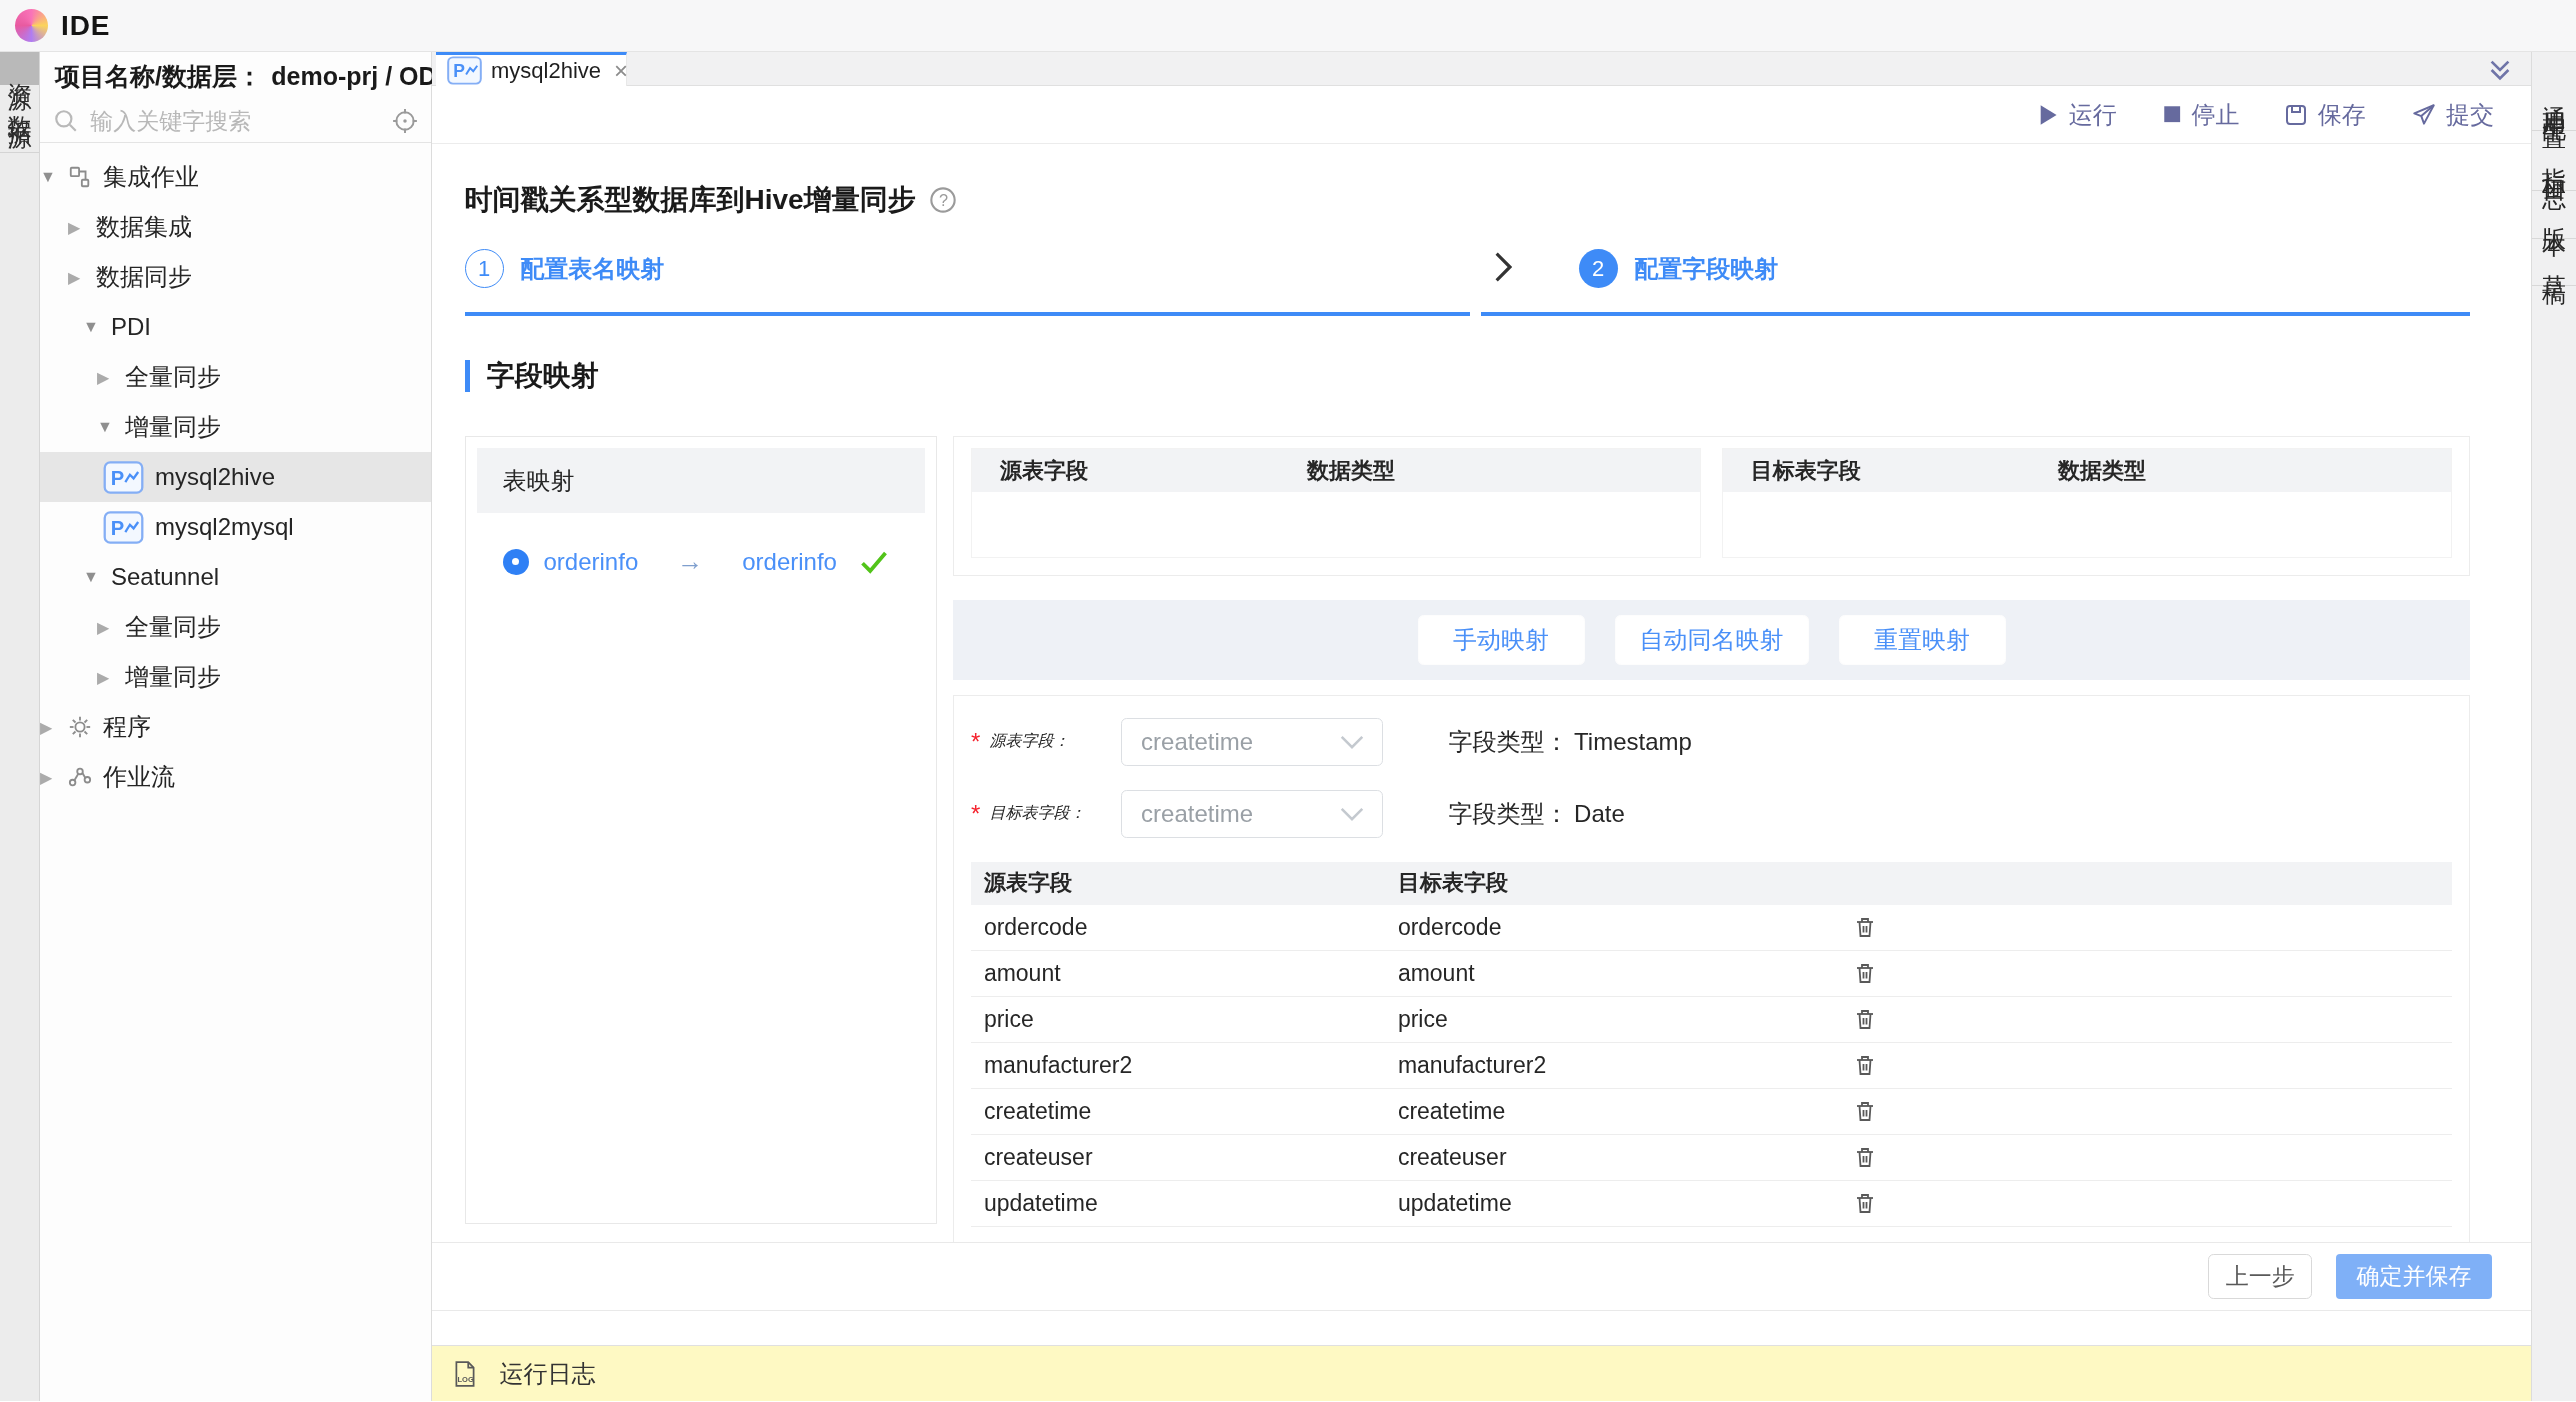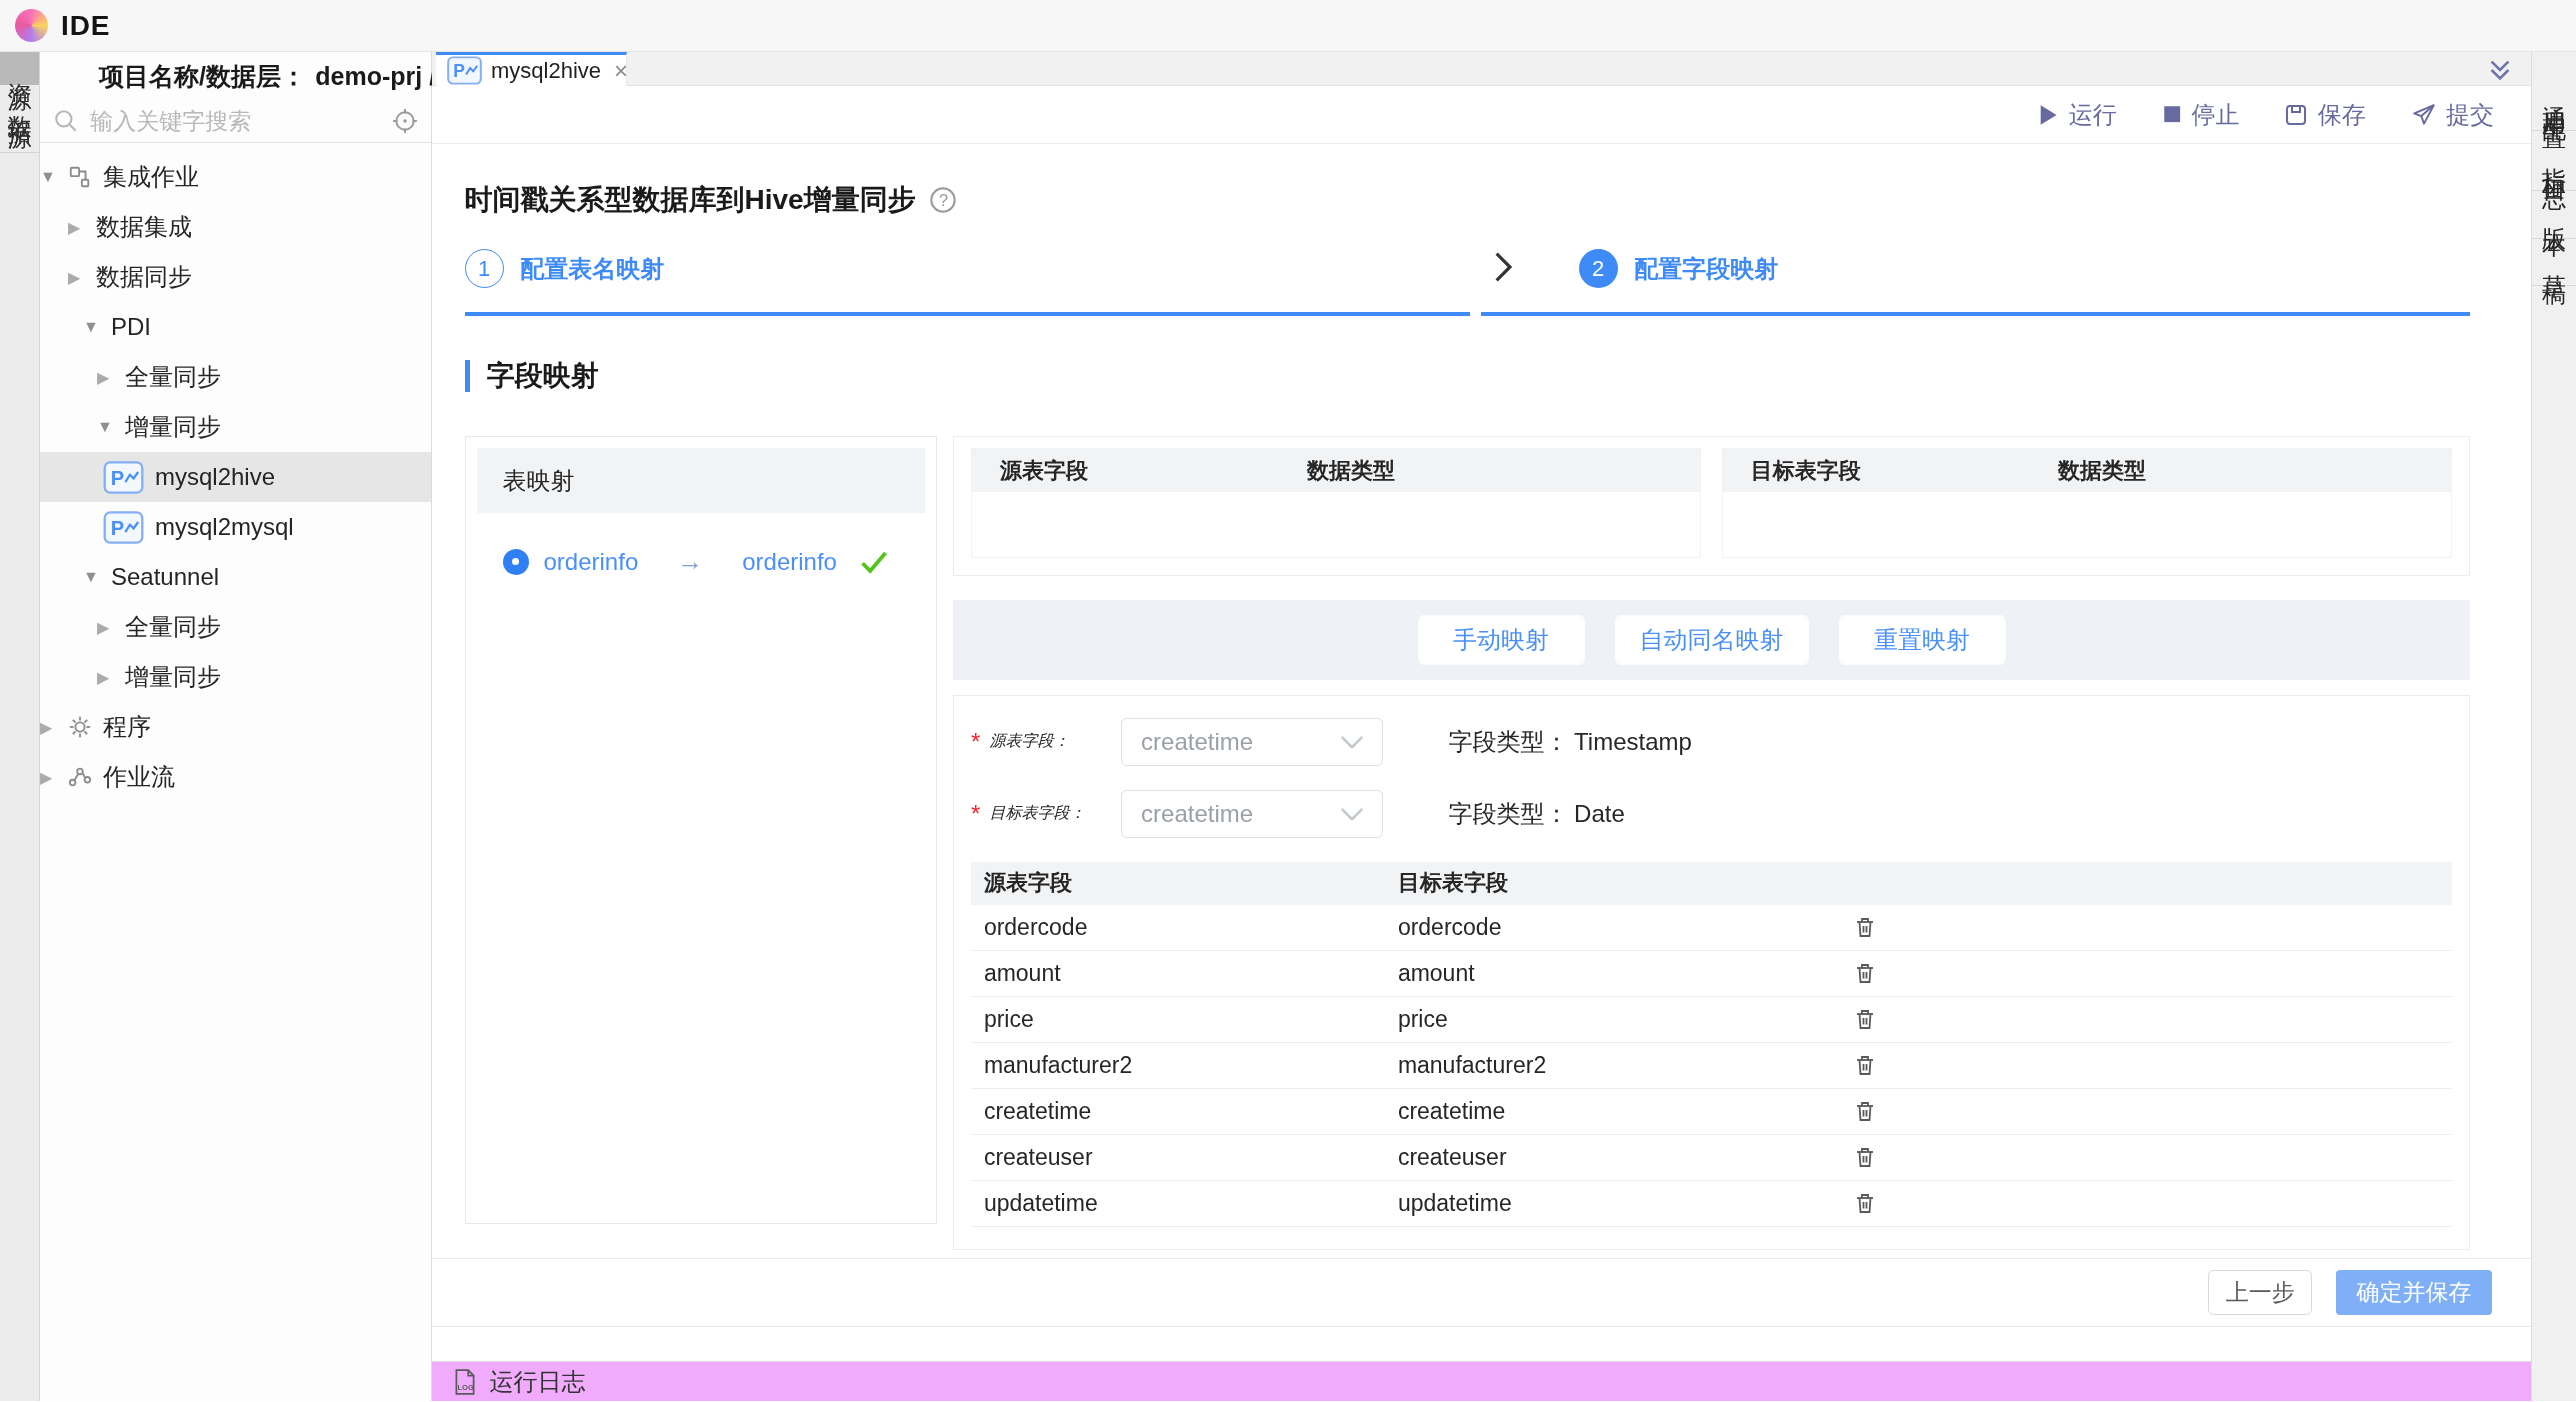--- a/index.html
+++ b/index.html
@@ -21,21 +21,21 @@
   
   .activity { width:40px; background:#ececec; border-right:0.9px solid #d6d6d6; flex:none; }
   .act-group { border-bottom:0.9px solid #d4d4d4; padding-bottom:28px; }
   .act-cell { display:flex; justify-content:center; }
   .act-cell.active { background:#b9b9b9; }
   .act-text { writing-mode:vertical-lr; text-orientation:upright; font-size:24px; color:#2b2b2b; letter-spacing:5.6px; padding:11px 0; }
 
   
   .sidebar { width:392px; background:#fdfdfd; border-right:0.9px solid #dcdcdc; flex:none; display:flex; flex-direction:column; }
   .proj-row { height:48px; display:flex; align-items:center; padding:0 15px; white-space:nowrap; }
-  .proj-label { font-size:25px; font-weight:bold; color:#1a1a1a;margin-left:44px; }
+  .proj-label { font-size:25px; font-weight:bold; color:#1a1a1a; }
   .proj-value { font-size:25px; font-weight:bold; color:#1a1a1a; margin-left:9.3px; }
   .search-row { height:43px; display:flex; align-items:center; padding:0 13px; border-bottom:0.9px solid #e4e4e4; }
   .search-input { flex:1; border:none; outline:none; background:transparent; font-size:23px; color:#6b6b6b; margin-left:9.3px; font-family:inherit; }
   .search-input::placeholder { color:#b8b8b8; }
   .tree { padding-top:9.3px; flex:1; overflow:hidden; }
   .tree-row { height:50px; display:flex; align-items:center; font-size:24px; color:#252525; }
   .tree-row.selected { background:#e6e6e6; }
   .caret { width:28px; flex:none; font-size:16px; color:#8f8f8f; text-align:left; }
   .caret.col::before { content:"▶"; color:#ababab; }
   .caret.exp::before { content:"▼"; }
@@ -116,22 +116,22 @@
   .mt-row { height:46px; display:flex; align-items:center; border-bottom:0.9px solid #ededed; font-size:23px; color:#262626; }
   .trash-btn { width:30px; display:flex; align-items:center; }
 
   .footer { height:69px; border-top:0.9px solid #e9e9e9; border-bottom:0.9px solid #e9e9e9; background:#fff;
             display:flex; align-items:center; justify-content:flex-end; gap:24px; padding-right:39px; flex:none; }
   .btn-prev { width:104px; height:45px; background:#fff; border:0.9px solid #d9d9d9; border-radius:5.6px;
               display:flex; align-items:center; justify-content:center; font-size:23px; color:#595959; }
   .btn-primary { height:45px; padding:0 20.4px; background:#7fb0f7; border:none; border-radius:4px;
                  display:flex; align-items:center; justify-content:center; font-size:23px; color:#fff; }
   .bottom-spacer { height:34px; background:#fff; flex:none; }
-  .logbar { height:40px; background:#f0abfc; border-top:0.9px solid #e0e0e0; display:flex; align-items:center;
-            padding-left:20.4px; gap:11px; font-size:24px; color:#333; flex:none; }
+  .logbar { height:56px; background:#fef9c3; border-top:0.9px solid #e0e0e0; display:flex; align-items:center;
+            padding-left:20.4px; gap:21px; font-size:24px; color:#333; flex:none; }
 
   
   .rightbar { width:45px; background:#f0f0f1; border-left:0.9px solid #dcdcdc; flex:none; padding-top:18.6px; }
   .rb-cell { display:flex; justify-content:center; padding:16.7px 0; border-bottom:0.9px solid #d8d8d8; }
   .rb-text { writing-mode:vertical-lr; text-orientation:upright; font-size:24px; color:#262626; letter-spacing:6.5px; }
 </style>
 </head>
 <body>
 
 <div class="header">

